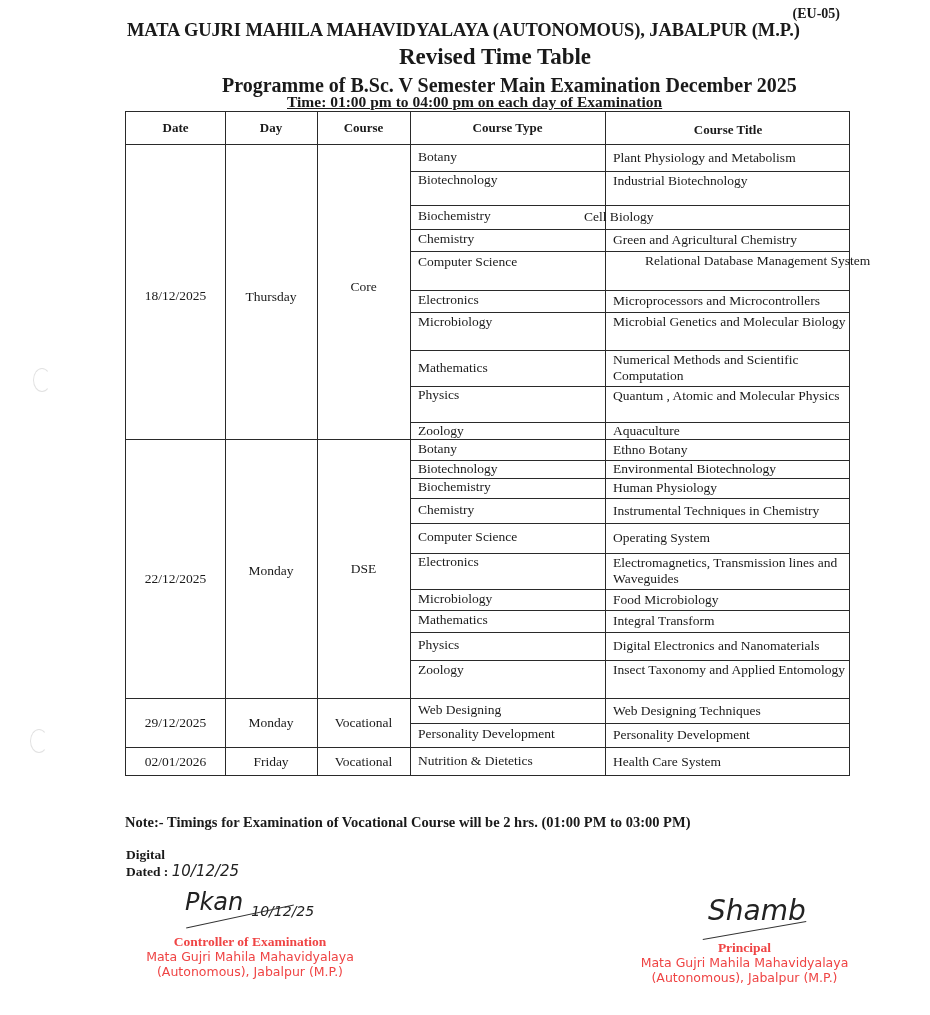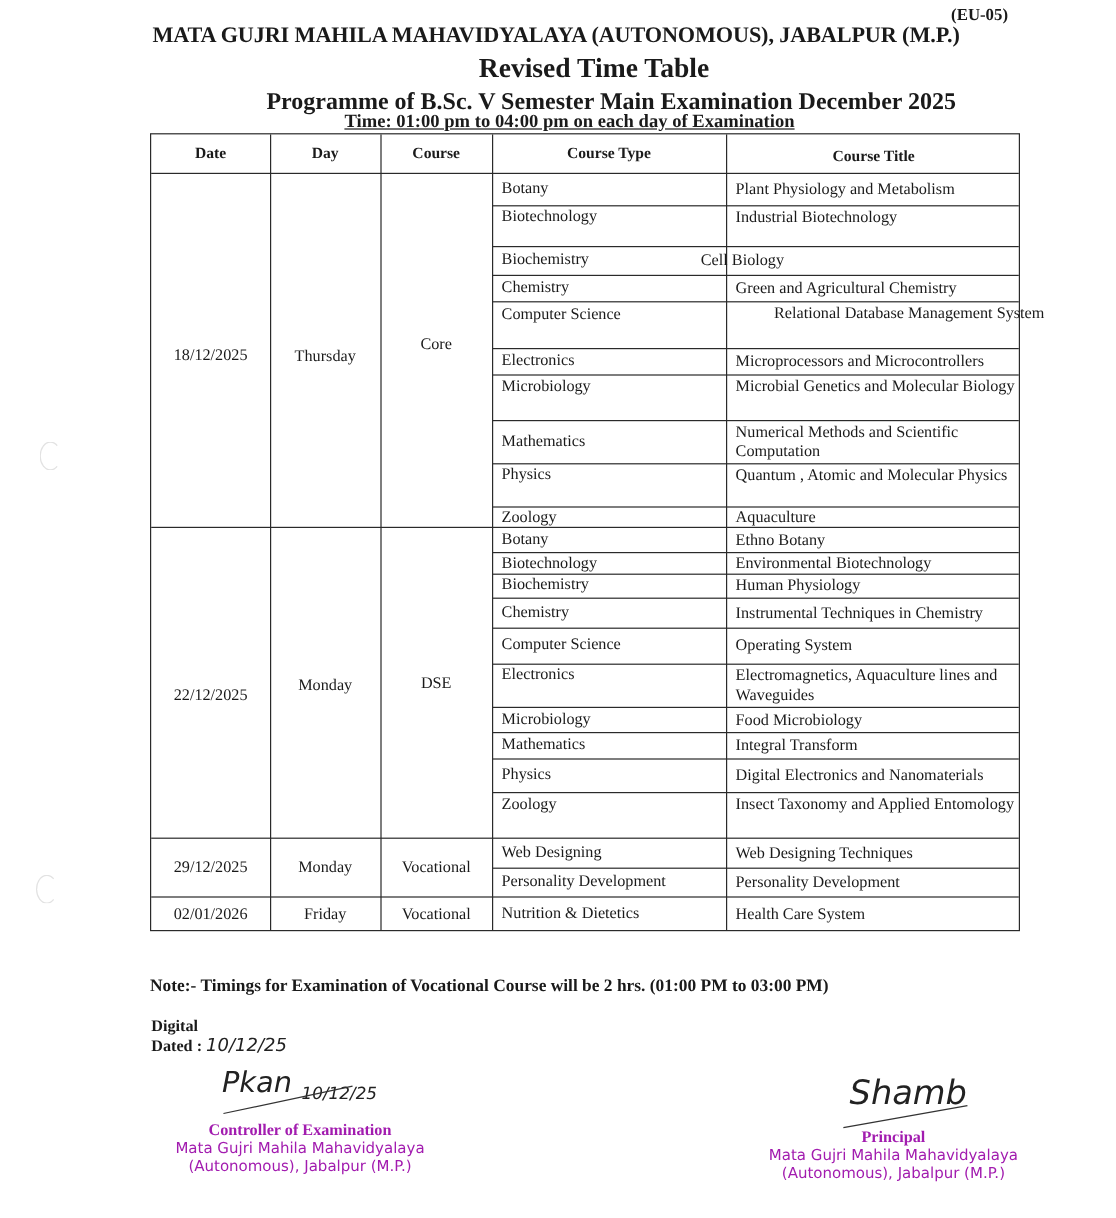--- a/index.html
+++ b/index.html
@@ -21,21 +21,21 @@
   .tbl { position:absolute; left:125px; top:111px; width:725px; height:665px; border:1.5px solid #2a2a2a; box-sizing:border-box; }
   .vl { position:absolute; top:0; bottom:0; width:0; border-left:1.3px solid #2a2a2a; }
   .hl { position:absolute; height:0; border-top:1.2px solid #2a2a2a; }
   .cell { position:absolute; font-size:13.5px; line-height:16px; white-space:nowrap; }
   .hdr { font-weight:bold; font-size:13px; text-align:center; }
   .ctr { text-align:center; }
 
   .note { left:125px; top:814px; font-size:14.5px; font-weight:bold; }
   .place { left:126px; top:846px; font-size:13.5px; font-weight:bold; line-height:17px; }
   .hand { font-family:"DejaVu Sans", sans-serif; font-style:italic; color:#222; }
-  .sigblock { font-family:"DejaVu Sans", sans-serif; font-size:12.5px; line-height:15px; color:#a21caf; text-align:center; }
+  .sigblock { font-family:"DejaVu Sans", sans-serif; font-size:12.5px; line-height:15px; color:#ef4444; text-align:center; }
   .sigblock .first { font-family:"Liberation Serif", serif; font-weight:bold; font-size:13.5px; }
 </style>
 </head>
 <body>
 
 <div class="punch" style="left:33px;top:368px;"></div>
 <div class="punch" style="left:30px;top:729px;"></div>
 
 <div class="abs code">(EU-05)</div>
 <div class="abs inst">MATA GUJRI MAHILA MAHAVIDYALAYA (AUTONOMOUS), JABALPUR (M.P.)</div>
@@ -101,21 +101,21 @@
     <div class="cell" style="left: 292px; top: 367px;">Biochemistry</div>
     <div class="cell" style="left: 487px; width: 236px; top: 368px; white-space: normal; line-height: 16px;">Human Physiology</div>
     <div class="hl" style="left: 284px; right: 0px; top: 386px;"></div>
     <div class="cell" style="left: 292px; top: 389.5px;">Chemistry</div>
     <div class="cell" style="left: 487px; width: 236px; top: 390.5px; white-space: normal; line-height: 16px;">Instrumental Techniques in Chemistry</div>
     <div class="hl" style="left: 284px; right: 0px; top: 411px;"></div>
     <div class="cell" style="left: 292px; top: 417px;">Computer Science</div>
     <div class="cell" style="left: 487px; width: 236px; top: 418px; white-space: normal; line-height: 16px;">Operating System</div>
     <div class="hl" style="left: 284px; right: 0px; top: 441px;"></div>
     <div class="cell" style="left: 292px; top: 442px;">Electronics</div>
-    <div class="cell" style="left: 487px; width: 236px; top: 443px; white-space: normal; line-height: 16px;">Electromagnetics, Aquaculture lines and Waveguides</div>
+    <div class="cell" style="left: 487px; width: 236px; top: 443px; white-space: normal; line-height: 16px;">Electromagnetics, Transmission lines and Waveguides</div>
     <div class="hl" style="left: 284px; right: 0px; top: 477px;"></div>
     <div class="cell" style="left: 292px; top: 478.5px;">Microbiology</div>
     <div class="cell" style="left: 487px; width: 236px; top: 479.5px; white-space: normal; line-height: 16px;">Food Microbiology</div>
     <div class="hl" style="left: 284px; right: 0px; top: 498px;"></div>
     <div class="cell" style="left: 292px; top: 500px;">Mathematics</div>
     <div class="cell" style="left: 487px; width: 236px; top: 501px; white-space: normal; line-height: 16px;">Integral Transform</div>
     <div class="hl" style="left: 284px; right: 0px; top: 520px;"></div>
     <div class="cell" style="left: 292px; top: 525px;">Physics</div>
     <div class="cell" style="left: 487px; width: 236px; top: 526px; white-space: normal; line-height: 16px;">Digital Electronics and Nanomaterials</div>
     <div class="hl" style="left: 284px; right: 0px; top: 548px;"></div>

